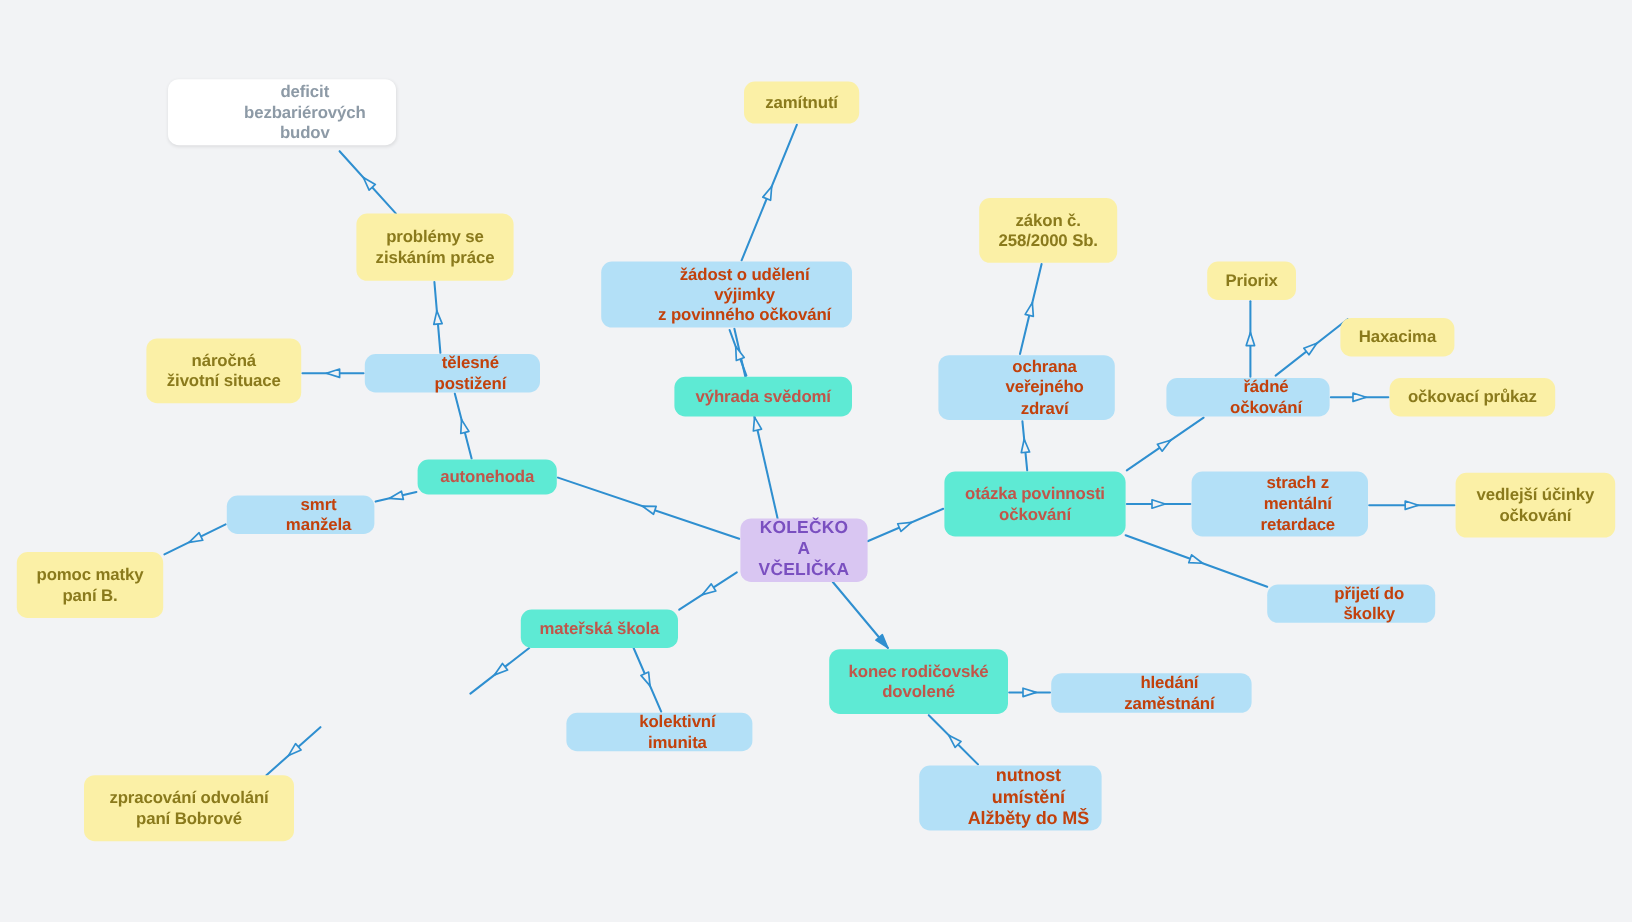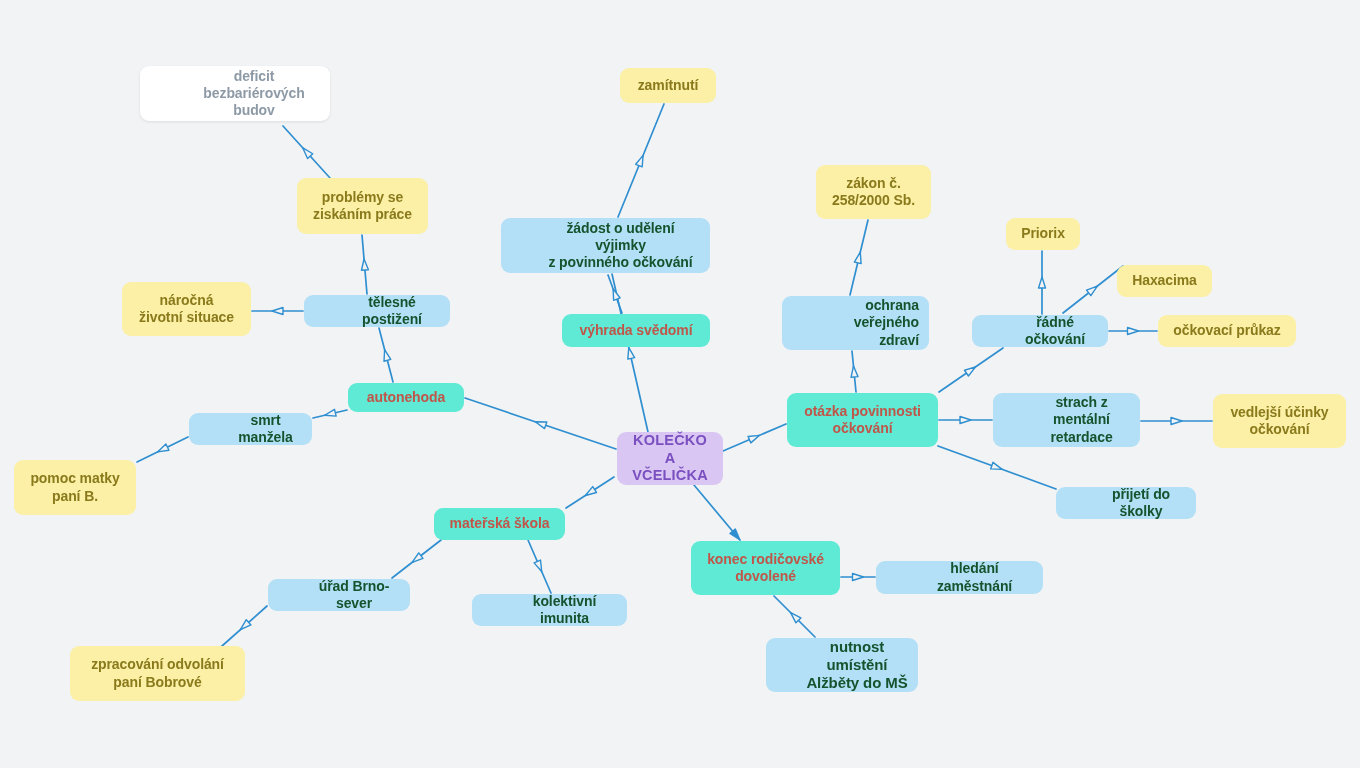--- a/index.html
+++ b/index.html
@@ -46,21 +46,21 @@
     padding: 4px 10px;
     white-space: pre-line;
     letter-spacing: -0.1px;
   }
   .node.yellow {
     background: #fbf0a6;
     color: #8a7a1c;
   }
   .node.blue {
     background: #b3e0f7;
-    color: #14532d;
+    color: #c2410c;
     padding-left: 40px;
   }
   .node.pink {
     background: #5eead4;
     color: #c0564a;
   }
   .node.purple {
     background: #d9c6f2;
     color: #7a4fc0;
   }
@@ -196,31 +196,30 @@
       <div class="node yellow" style="left: 297px; top: 178px; width: 131px; height: 56px; font-size: 14px;"><span>problémy se
 ziskáním práce</span></div>
       <div class="node yellow" style="left: 122px; top: 282px; width: 129px; height: 54px; font-size: 14px;"><span>náročná
 životní situace</span></div>
       <div class="node blue" style="left: 304px; top: 295px; width: 146px; height: 32px; font-size: 14px;"><span>tělesné postižení</span></div>
       <div class="node pink" style="left: 348px; top: 383px; width: 116px; height: 29px; font-size: 14px;"><span>autonehoda</span></div>
       <div class="node blue" style="left: 189px; top: 413px; width: 123px; height: 32px; font-size: 14px;"><span>smrt manžela</span></div>
       <div class="node yellow" style="left: 14px; top: 460px; width: 122px; height: 55px; font-size: 14px;"><span>pomoc matky
 paní B.</span></div>
       <div class="node pink" style="left: 434px; top: 508px; width: 131px; height: 32px; font-size: 14px;"><span>mateřská škola</span></div>
-      <div class="node blue" style="left: 268px; top: 579px; width: 142px; height: 32px; font-size: 14px;"><span>úřad Brno-sever</span></div>
       <div class="node yellow" style="left: 70px; top: 646px; width: 175px; height: 55px; font-size: 14px;"><span>zpracování odvolání
 paní Bobrové</span></div>
       <div class="node blue" style="left: 472px; top: 594px; width: 155px; height: 32px; font-size: 14px; text-align: center;"><span>kolektivní imunita</span></div>
       <div class="node yellow" style="left: 620px; top: 68px; width: 96px; height: 35px; font-size: 14px;"><span>zamítnutí</span></div>
       <div class="node blue" style="left: 501px; top: 218px; width: 209px; height: 55px; font-size: 14px;"><span>žádost o udělení výjimky
 z povinného očkování</span></div>
       <div class="node pink" style="left: 562px; top: 314px; width: 148px; height: 33px; font-size: 14px;"><span>výhrada svědomí</span></div>
       <div class="node yellow" style="left: 816px; top: 165px; width: 115px; height: 54px; font-size: 14px;"><span>zákon č.
 258/2000 Sb.</span></div>
-      <div class="node blue" style="left: 782px; top: 296px; width: 147px; height: 54px; font-size: 14px; text-align: right;"><span>ochrana
+      <div class="node blue" style="left: 782px; top: 296px; width: 147px; height: 54px; font-size: 14px;"><span>ochrana
 veřejného zdraví</span></div>
       <div class="node pink" style="left: 787px; top: 393px; width: 151px; height: 54px; font-size: 14px;"><span>otázka povinnosti
 očkování</span></div>
       <div class="node yellow" style="left: 1006px; top: 218px; width: 74px; height: 32px; font-size: 14px;"><span>Priorix</span></div>
       <div class="node yellow" style="left: 1117px; top: 265px; width: 95px; height: 32px; font-size: 14px;"><span>Haxacima</span></div>
       <div class="node blue" style="left: 972px; top: 315px; width: 136px; height: 32px; font-size: 14px;"><span>řádné očkování</span></div>
       <div class="node yellow" style="left: 1158px; top: 315px; width: 138px; height: 32px; font-size: 14px;"><span>očkovací průkaz</span></div>
       <div class="node blue" style="left: 993px; top: 393px; width: 147px; height: 54px; font-size: 14px;"><span>strach z mentální
 retardace</span></div>
       <div class="node yellow" style="left: 1213px; top: 394px; width: 133px; height: 54px; font-size: 14px;"><span>vedlejší účinky

